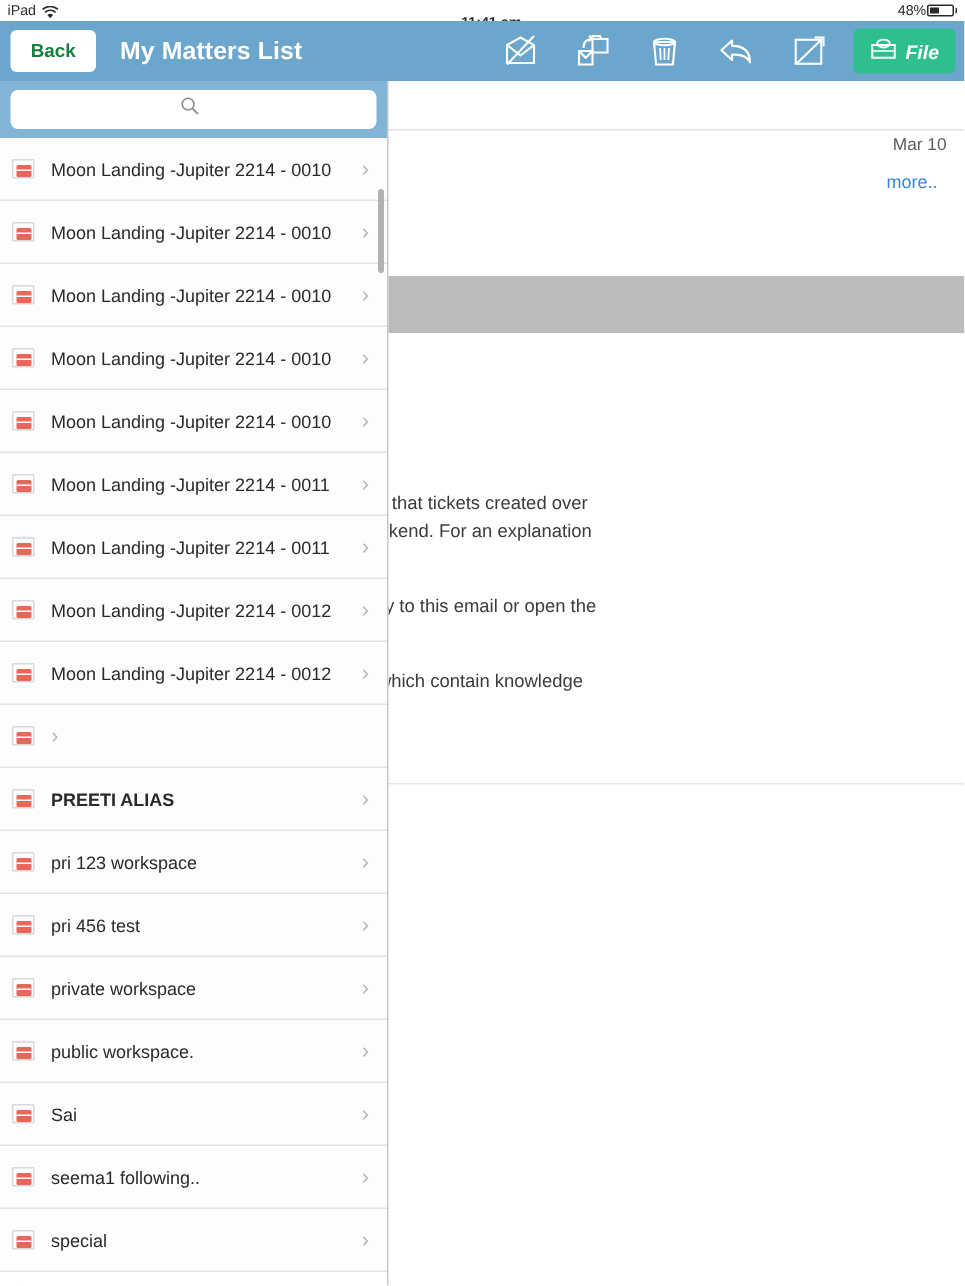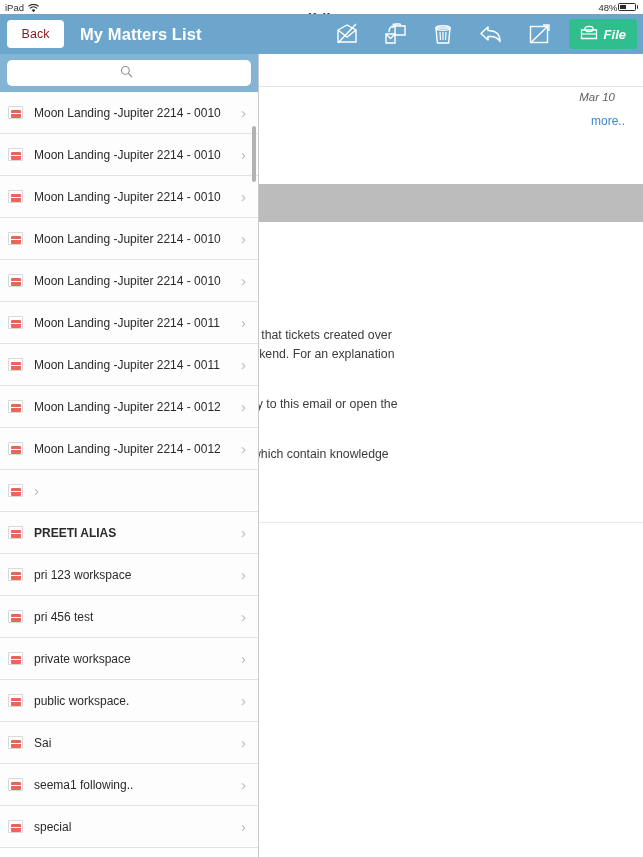--- a/index.html
+++ b/index.html
@@ -37,21 +37,21 @@
     position: absolute; top: 14px; left: 0;
     width: 643px; height: 40px;
     background: #6ca6cd;
   }
   .back-btn {
     position: absolute; left: 7px; top: 6px;
     height: 28px; width: 57px;
     background: #ffffff;
     border-radius: 4px;
     display: flex; align-items: center; justify-content: center;
-    color: #7f1d1d; font-weight: normal; font-size: 12.5px;
+    color: #15803d; font-weight: bold; font-size: 12.5px;
     cursor: pointer;
   }
   .back-btn::before {
     content: ""; position: absolute; left: -8px; top: 4px;
     width: 20px; height: 20px; background: #ffffff;
     transform: rotate(45deg); border-radius: 3px;
     z-index: -1;
   }
   .back-label { position: relative; z-index: 2; }
   .nav-title {
@@ -85,22 +85,22 @@
     width: 643px; height: 803px;
     background: #ffffff;
     overflow: hidden;
   }
   .mail-subject {
     position: absolute; left: 18px; top: 6px;
     font-size: 15px; font-weight: bold; color: #1d1d1d;
   }
   .mail-hr { position: absolute; left: 12px; right: 0; top: 32px; height: 1px; background: #e2e2e2; }
   .mail-date {
-    position: absolute; right: 28px; top: 37px;
-    font-size: 11.5px; color: #5d5d5d; font-style: italic;
+    position: absolute; right: 12px; top: 37px;
+    font-size: 11.5px; color: #5d5d5d;
   }
   .mail-more {
     position: absolute; right: 18px; top: 60px;
     font-size: 12px; color: #3a87d8; cursor: pointer;
   }
   .gray-band {
     position: absolute; left: 12px; right: 0; top: 130px;
     height: 38px; background: #bcbcbc;
   }
   .mail-body {

